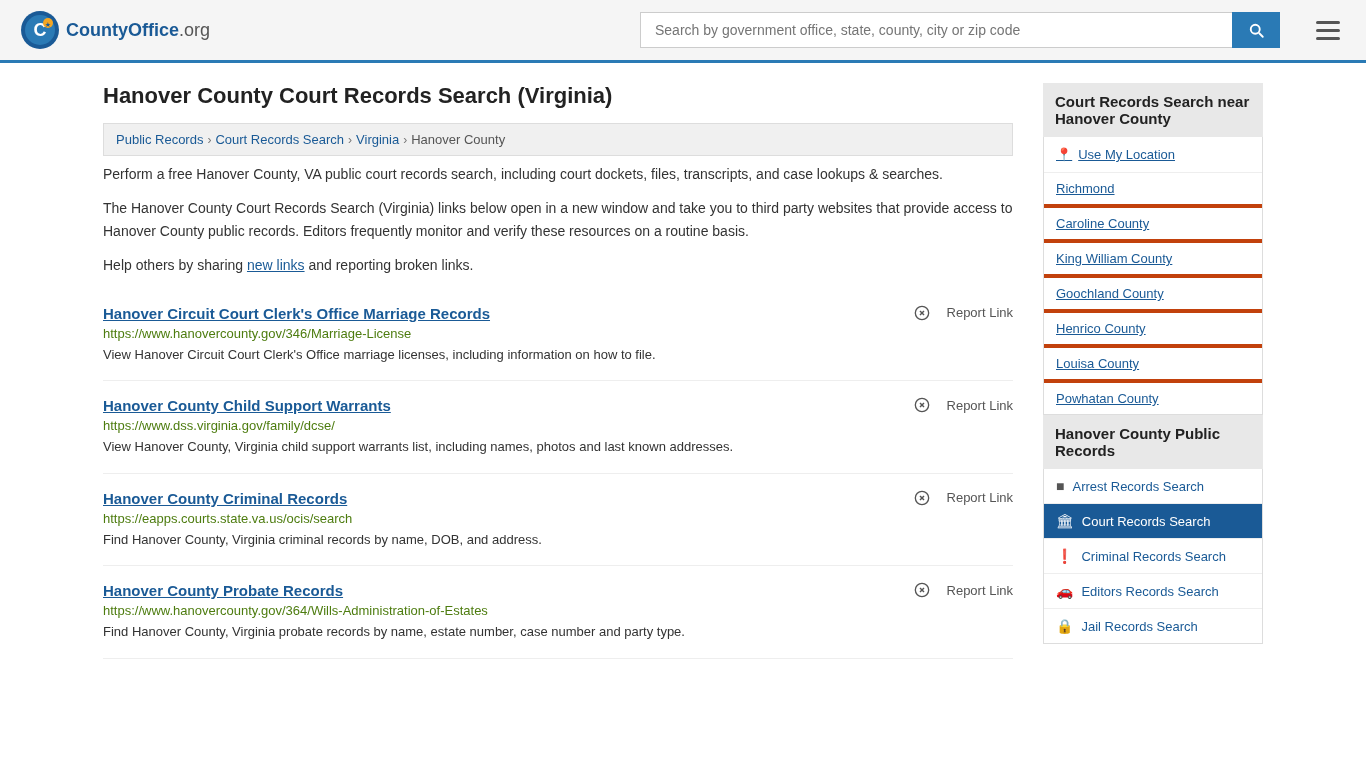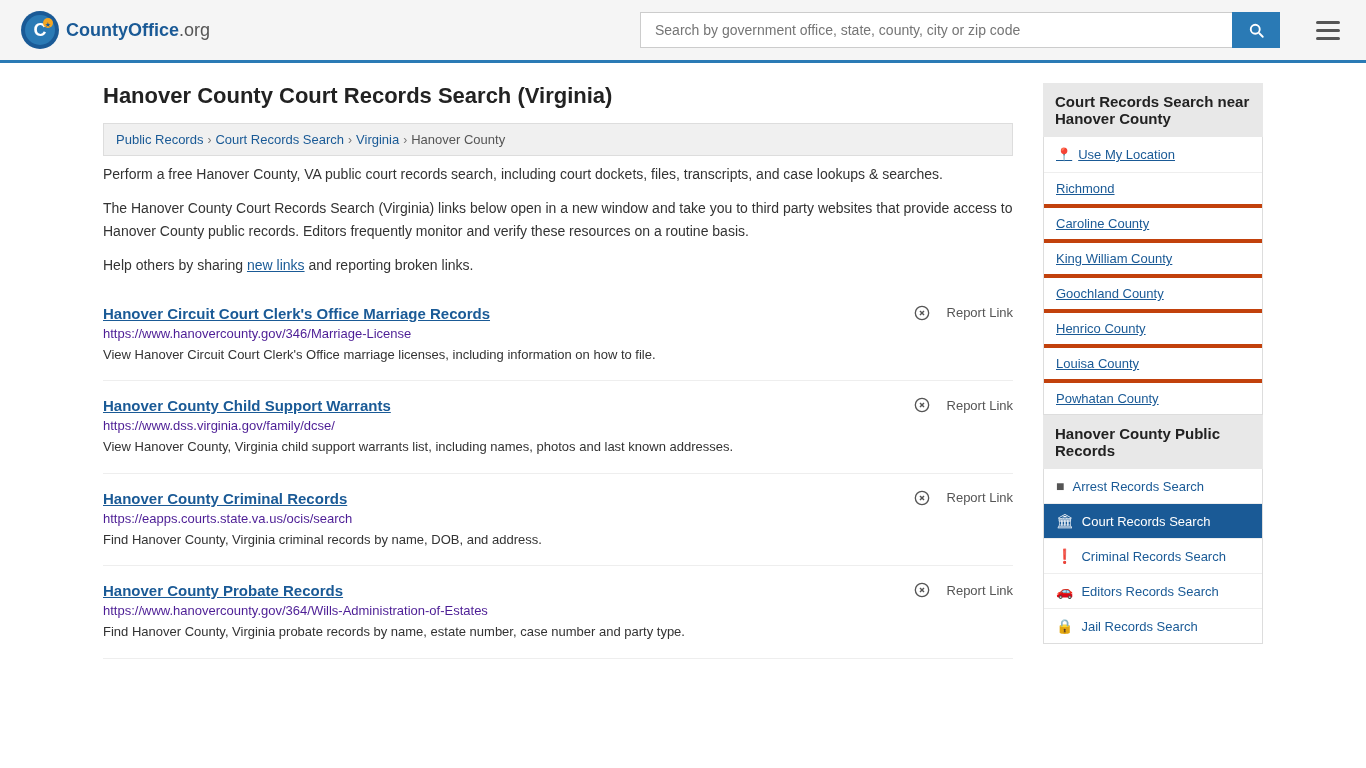--- a/index.html
+++ b/index.html
@@ -141,21 +141,21 @@
       align-items: center;
       gap: 17px;
       font-size: 13px;
       color: #555;
       cursor: pointer;
       white-space: nowrap;
       flex-shrink: 0;
     }
     .result-url {
       font-size: 13px;
-      color: #4c1d95;
+      color: #4d7c0f;
       margin: 4px 0;
     }
     .result-desc {
       font-size: 13px;
       color: #333;
       line-height: 1.5;
     }
 
     
     #sidebar {

